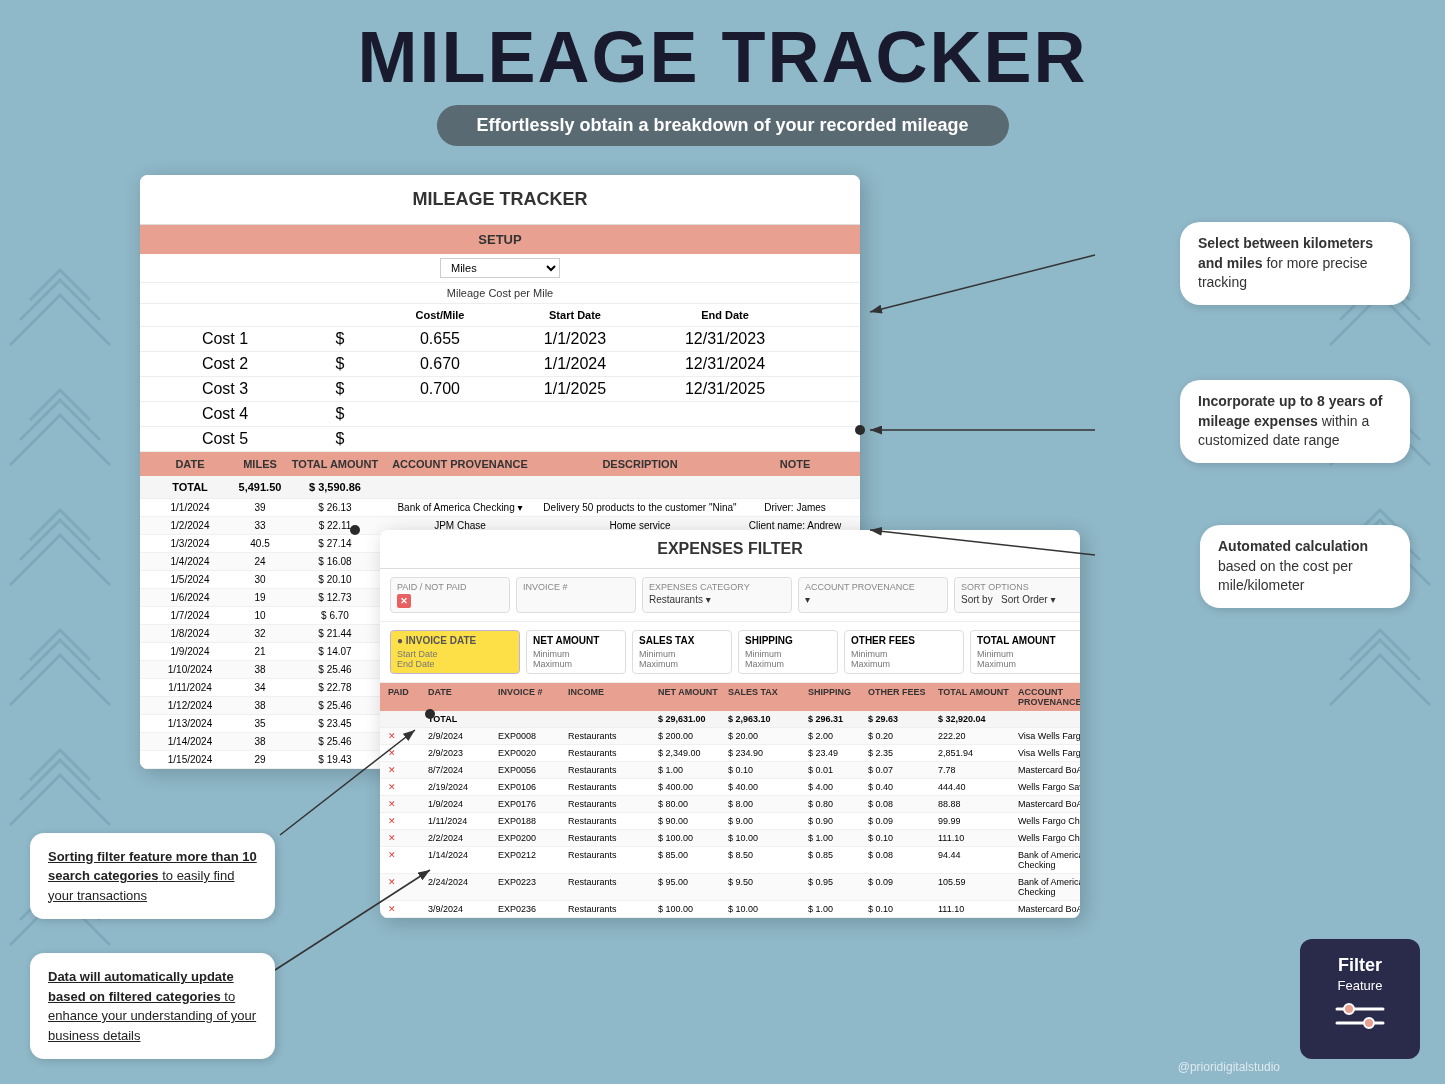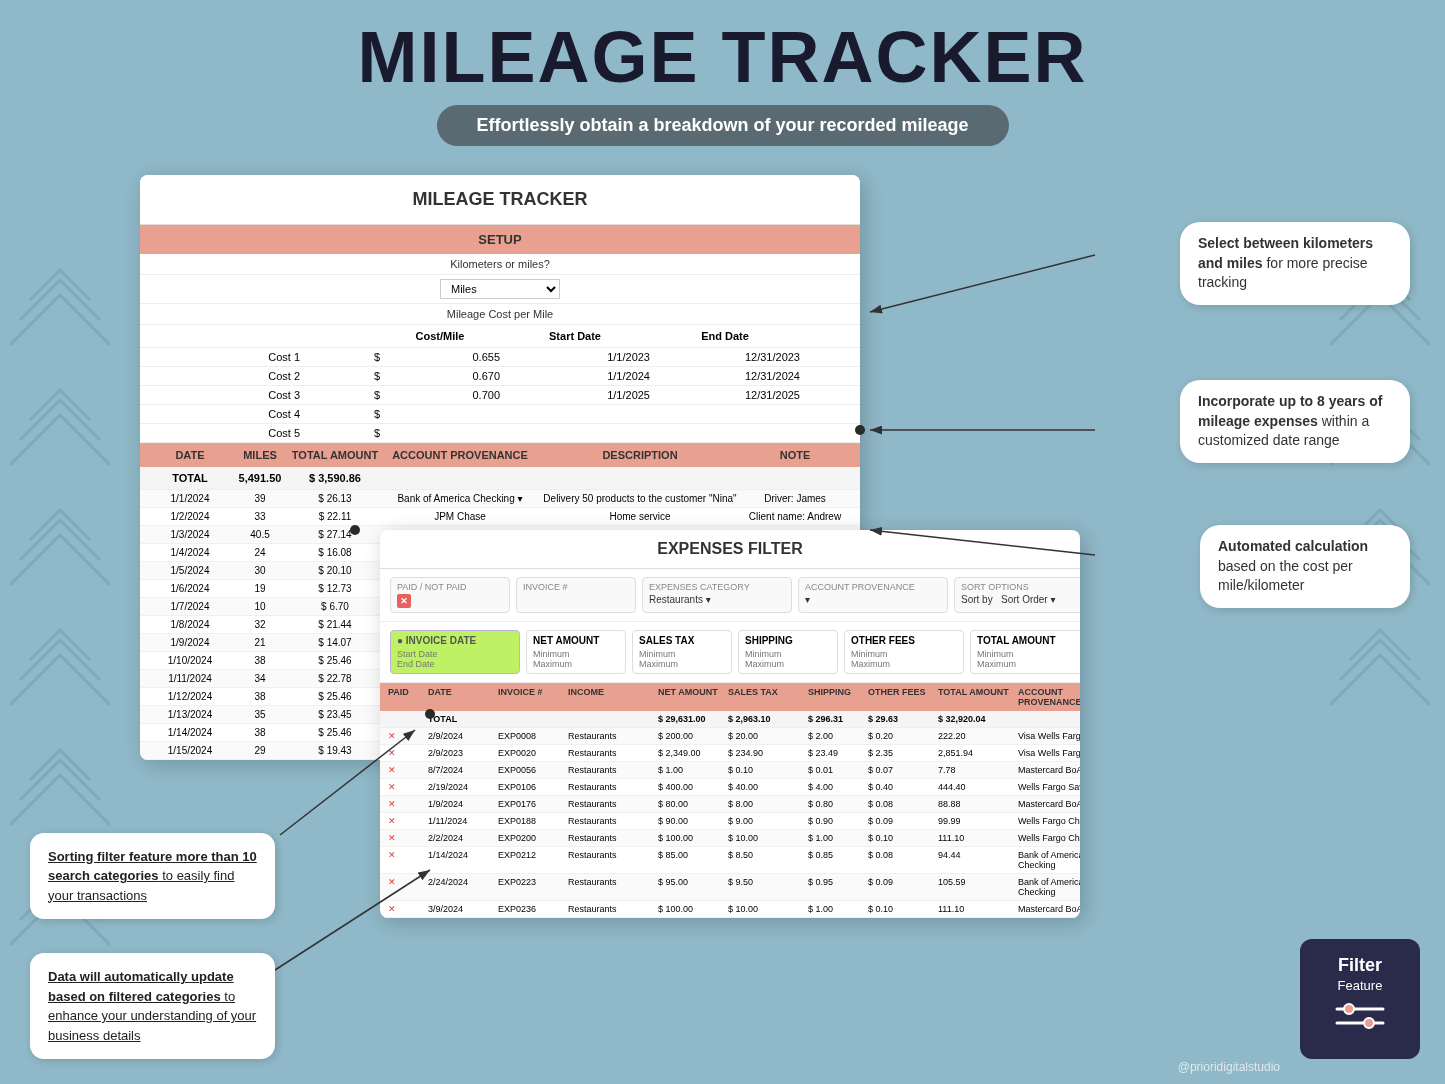--- a/index.html
+++ b/index.html
@@ -132,22 +132,22 @@
       font-weight: 700;
       text-align: center;
     }
 
     .cost-row {
       display: grid;
       grid-template-columns: 150px 80px 120px 150px 150px;
       padding: 3px 10px;
       background: white;
       border-bottom: 1px solid #eee;
-      font-size: 11px;
-      text-align: right;
+      font-size: 16px;
+      text-align: center;
     }
 
     
     .txn-header {
       display: grid;
       grid-template-columns: 80px 60px 90px 160px 200px 110px;
       background: #e8a090;
       padding: 6px 10px;
       font-size: 11px;
       font-weight: 700;
@@ -249,21 +249,21 @@
     .filter-row2 {
       display: grid;
       grid-template-columns: 130px 100px 100px 100px 120px 140px;
       gap: 6px;
       padding: 8px 10px;
       border-bottom: 1px solid #eee;
       background: white;
     }
 
     .date-box {
-      background: #bef264;
+      background: #fde047;
       border: 1px solid #c0b0e0;
       border-radius: 4px;
       padding: 4px 6px;
       font-size: 10px;
     }
 
     .amount-box {
       border: 1px solid #ddd;
       border-radius: 4px;
       padding: 4px 6px;
@@ -436,23 +436,20 @@
     <span>Effortlessly obtain a breakdown of your recorded mileage</span>
   </div>
 
   
   <div class="tracker-container">
 
     <div class="tracker-title">MILEAGE TRACKER</div>
 
     <div class="setup-header">SETUP</div>
 
-    <div class="setup-row">
-      <span class="label">Kilometers or miles?</span>
-    </div>
     <div class="setup-dropdown">
       <select class="dropdown-select">
         <option>Miles</option>
         <option>Kilometers</option>
       </select>
     </div>
 
     <div class="setup-row">
       <span class="label">Mileage Cost per Mile</span>
     </div>

